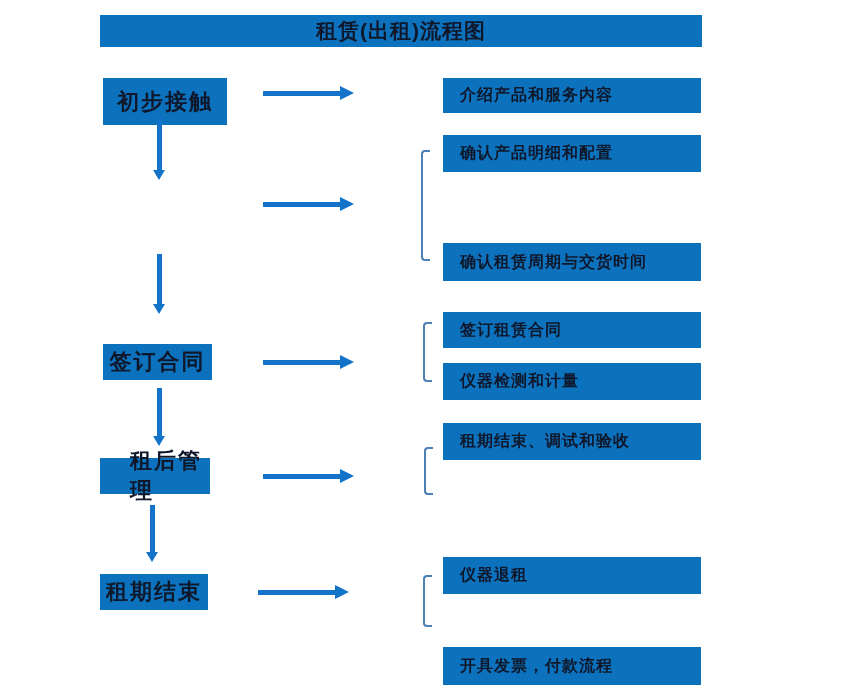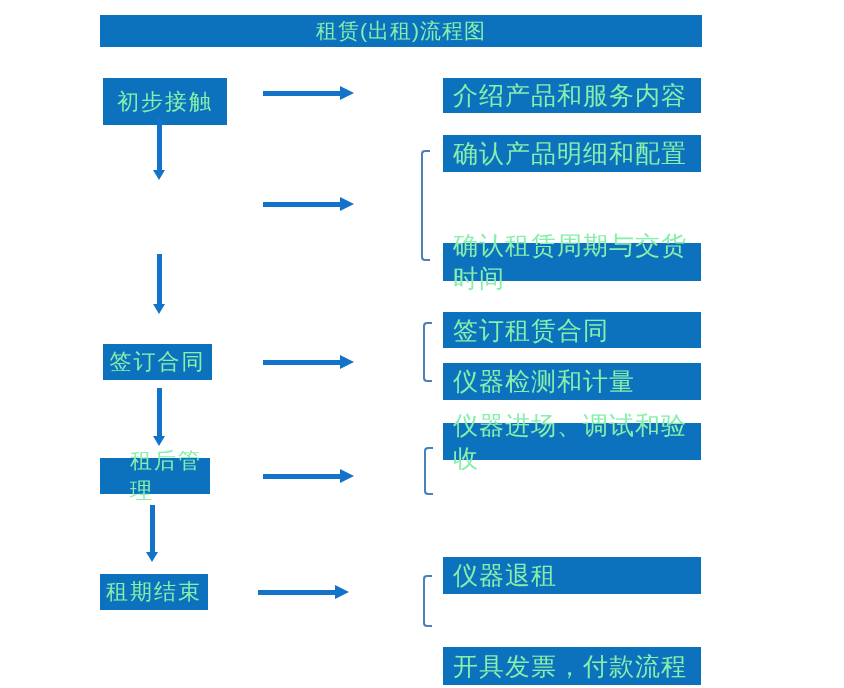--- a/index.html
+++ b/index.html
@@ -1,27 +1,27 @@
 <!DOCTYPE html>
 <html style="--box-blue: #0d72bd; --arrow-blue: #1273c8; --bracket-blue: #4d7fb8; --text-color: #ffffff;"><head>
 <meta charset="utf-8">
 <style>
   html,body{margin:0;padding:0;background:#ffffff;}
   #canvas{
     position:relative;width:844px;height:688px;background:#ffffff;overflow:hidden;
     font-family:"Liberation Sans", sans-serif;
   }
   .blue-box{
-    position:absolute;background:var(--box-blue,#0d72bd);color:#86efac;
-    font-weight:normal;display:flex;align-items:center;box-sizing:border-box;
+    position:absolute;background:var(--box-blue,#0d72bd);color:#0f172a;
+    font-weight:bold;display:flex;align-items:center;box-sizing:border-box;
   }
   .title-bar{left:100px;top:15px;width:602px;height:32px;justify-content:center;
     font-size:21px;letter-spacing:1px;}
   .stage-box{justify-content:center;font-size:22px;letter-spacing:2px;}
-  .out-box{left:443px;width:258px;padding-left:10px;font-size:25px;letter-spacing:1px;}
+  .out-box{left:443px;width:258px;padding-left:17px;font-size:16px;letter-spacing:1px;}
 
   
   .h-arrow{position:absolute;width:92px;height:14px;}
   .h-arrow .shaft{position:absolute;left:0;top:4.5px;width:78px;height:5px;background:var(--arrow-blue,#1273c8);}
   .h-arrow .head{position:absolute;left:77px;top:0;width:0;height:0;
     border-top:7px solid transparent;border-bottom:7px solid transparent;
     border-left:14px solid var(--arrow-blue,#1273c8);}
 
   
   .v-arrow{position:absolute;width:12px;}
@@ -91,18 +91,18 @@
   <div class="bracket" style="left:423px;top:575px;height:52px;"></div>
 
   <div class="blue-box out-box" style="top:78px;height:35px;">介绍产品和服务内容</div>
 
   <div class="blue-box out-box" style="top:135px;height:37px;">确认产品明细和配置</div>
   <div class="blue-box out-box" style="top:243px;height:38px;">确认租赁周期与交货时间</div>
 
   <div class="blue-box out-box" style="top:312px;height:36px;">签订租赁合同</div>
   <div class="blue-box out-box" style="top:363px;height:37px;">仪器检测和计量</div>
 
-  <div class="blue-box out-box" style="top:423px;height:37px;">仪器进场、调试和验收</div>
+  <div class="blue-box out-box" style="top:423px;height:37px;">租期结束、调试和验收</div>
 
   <div class="blue-box out-box" style="top:557px;height:37px;">仪器退租</div>
   <div class="blue-box out-box" style="top:607px;height:38px;margin-top:40px;">开具发票，付款流程</div>
 
 </div>
 
 </body></html>

